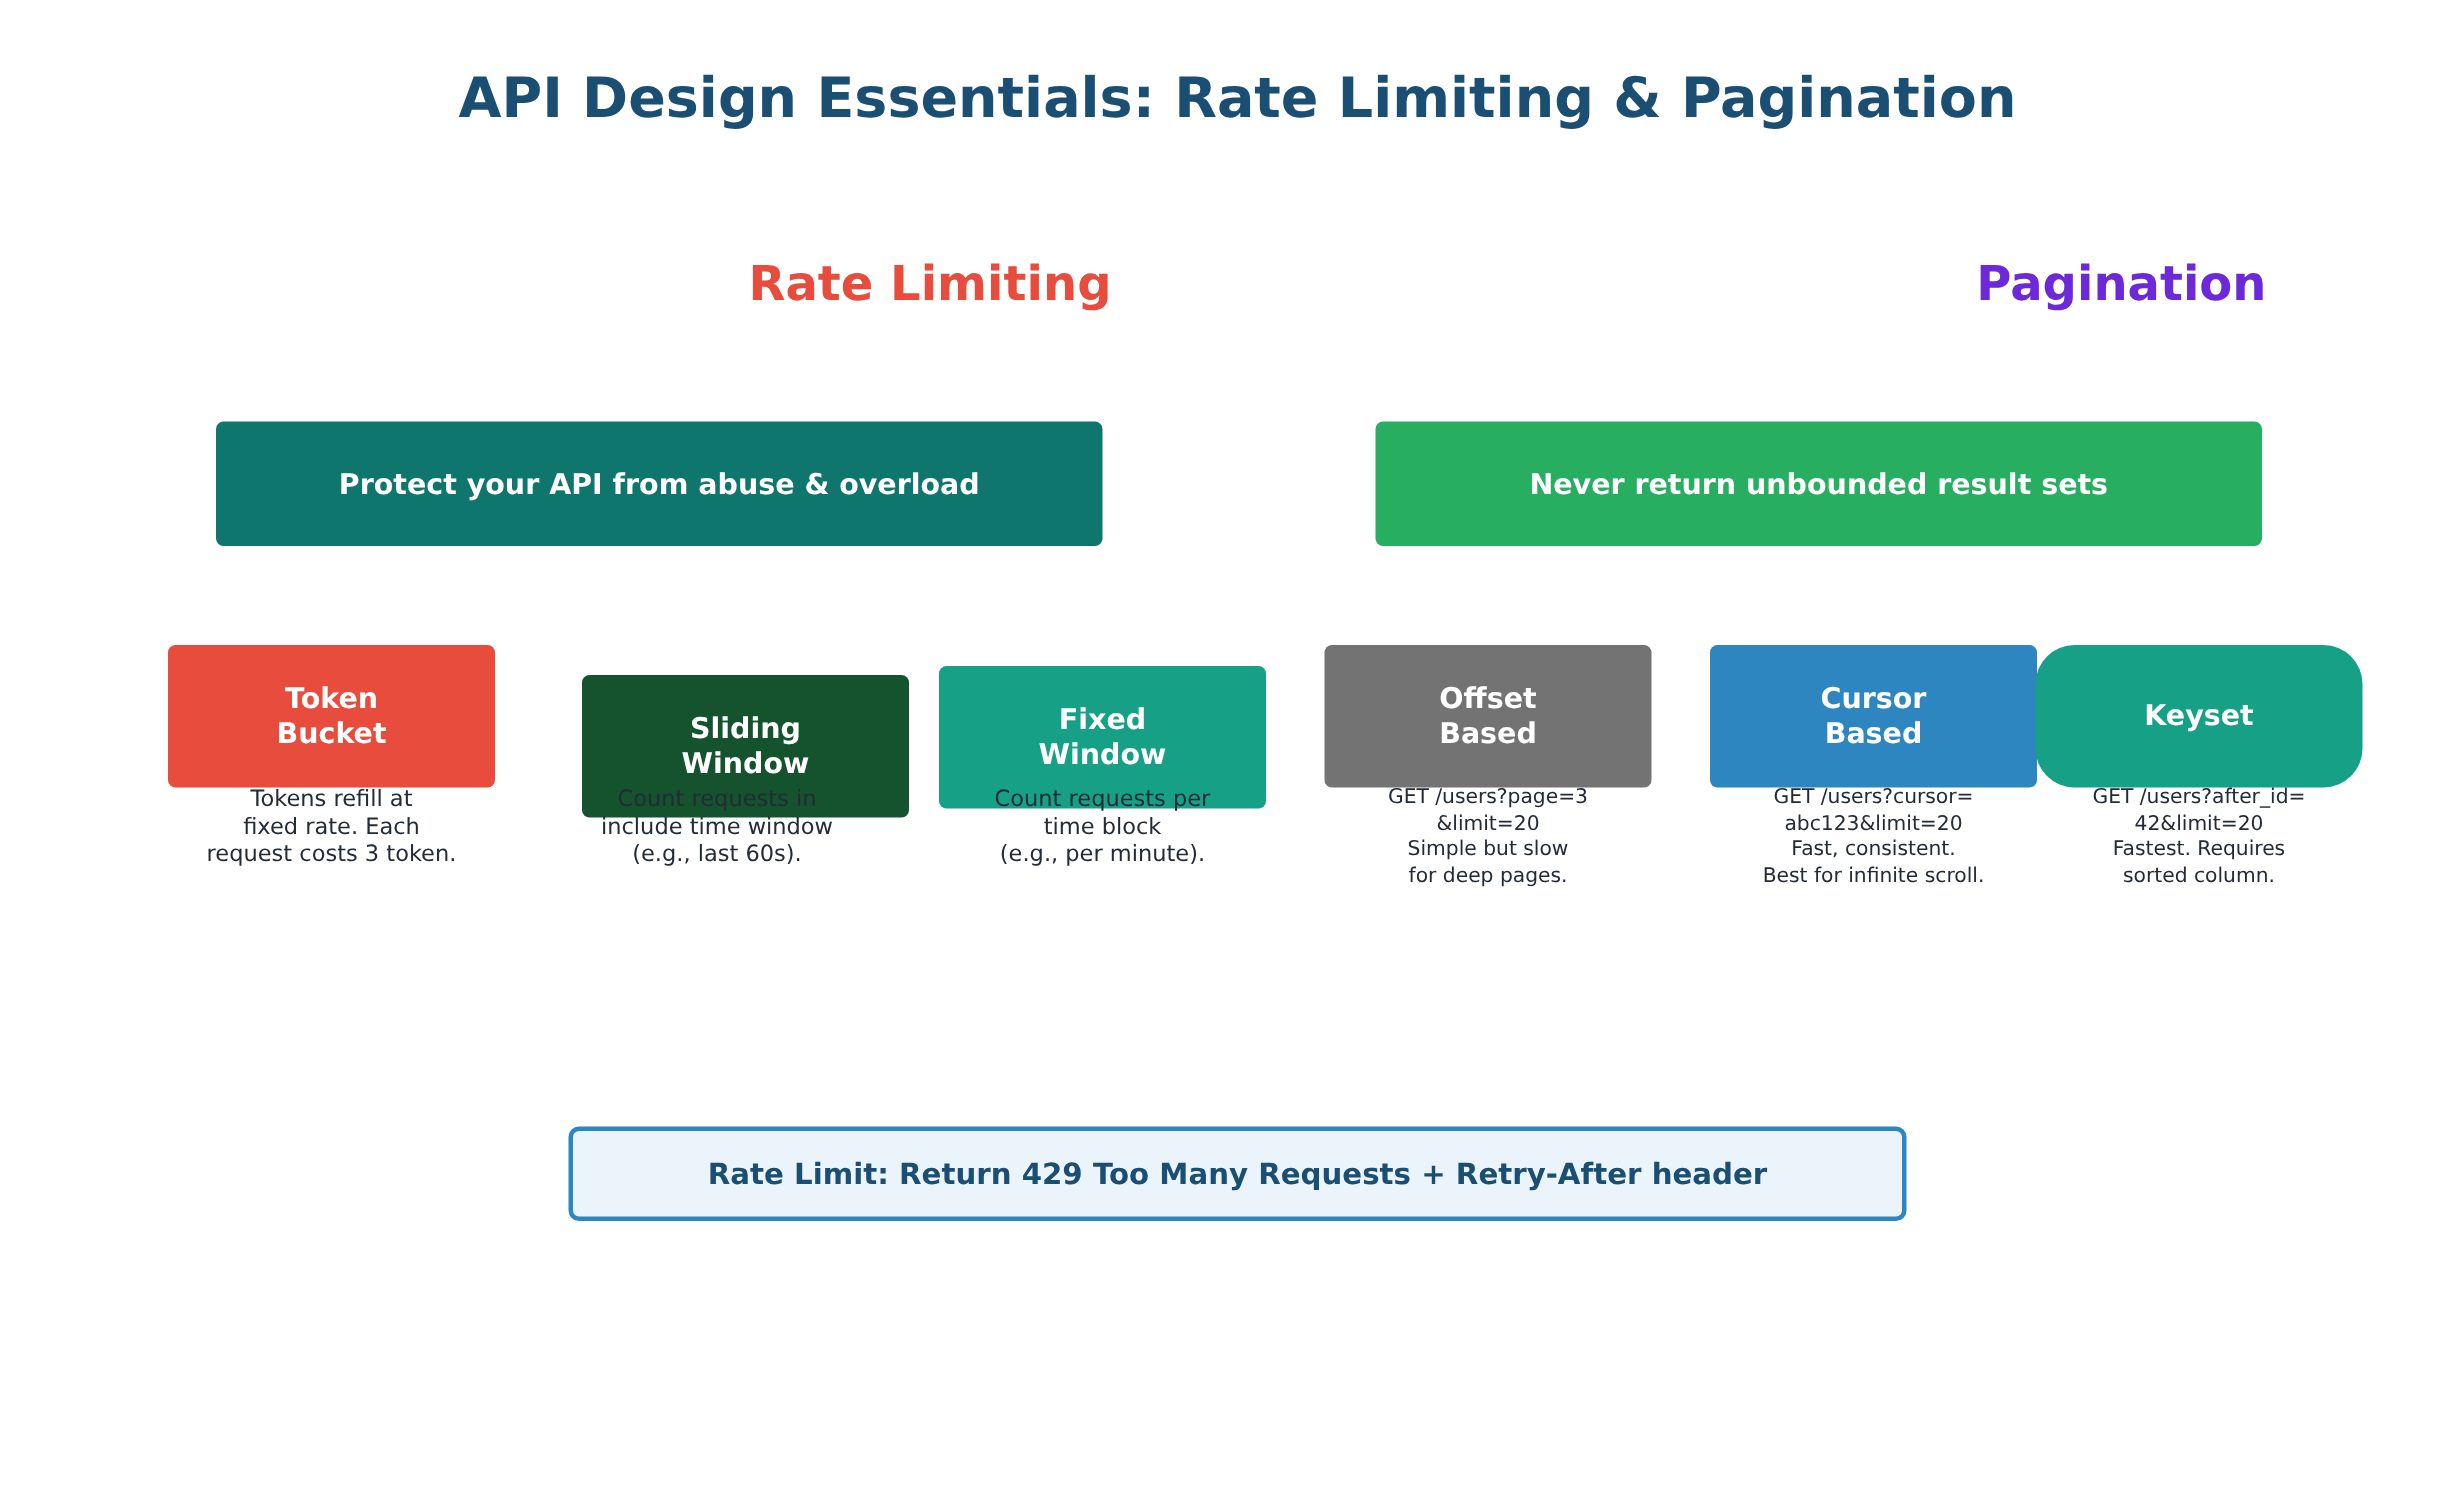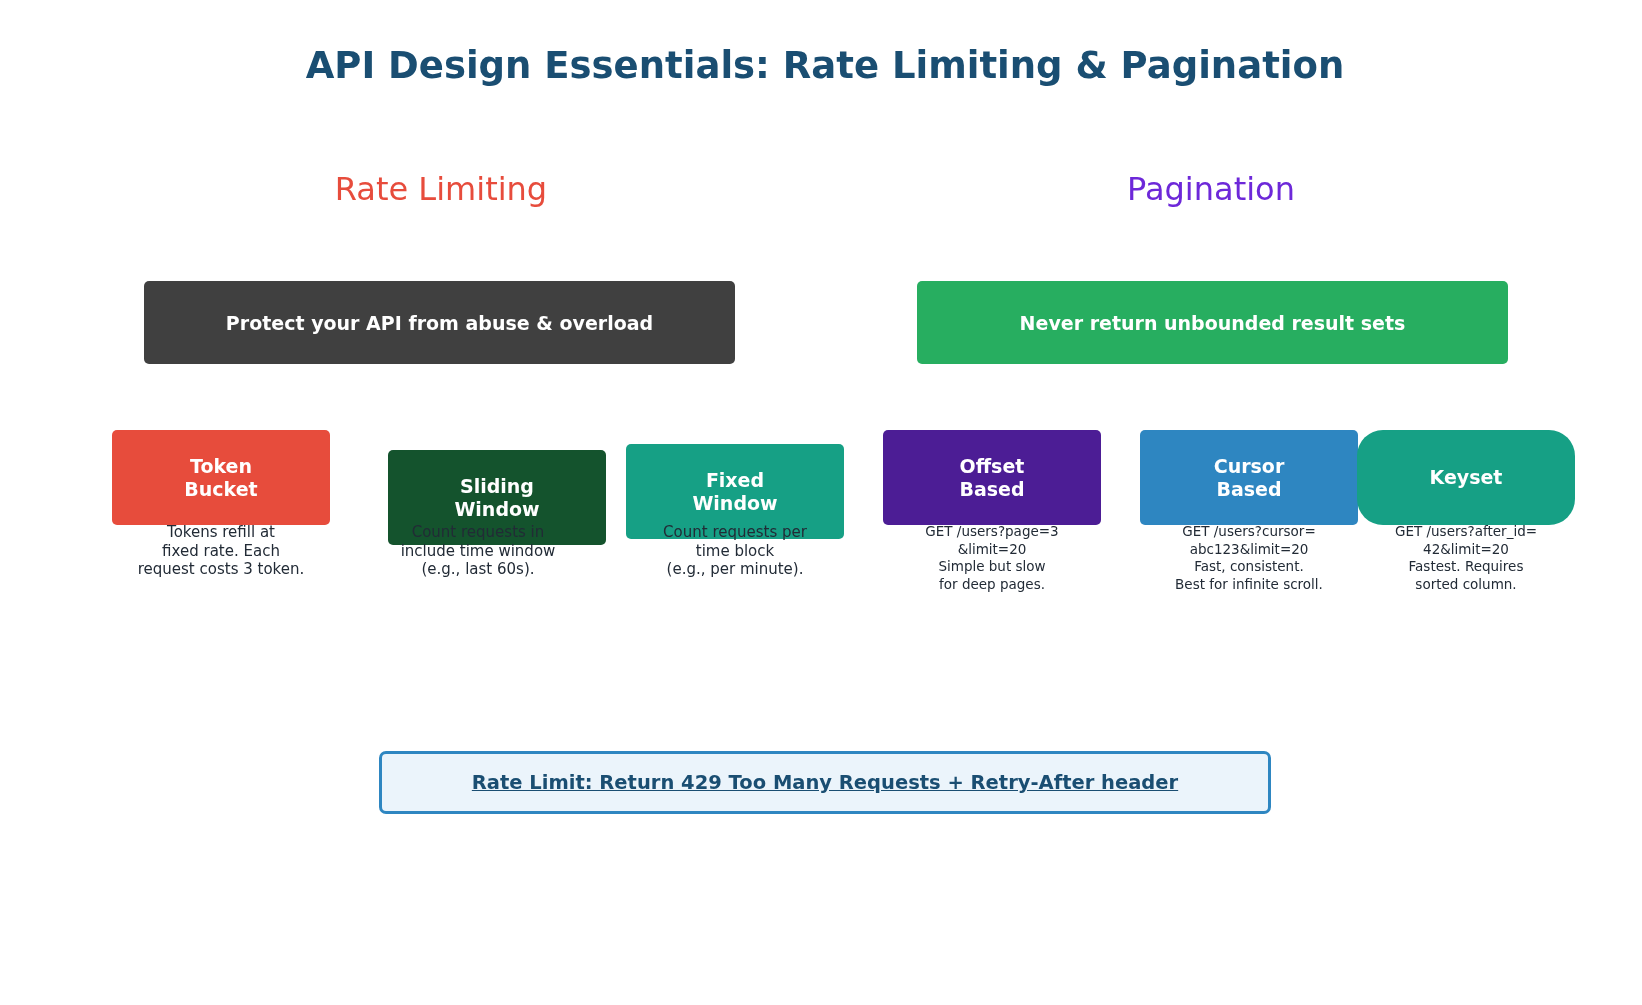--- a/index.html
+++ b/index.html
@@ -1,45 +1,45 @@
 <!DOCTYPE html>
 <html><head>
   <meta charset="utf-8">
   <style>
     html, body { margin: 0; padding: 0; background: #ffffff; }
     body { width: 1642px; height: 1005px; position: relative; overflow: hidden;
            font-family: "DejaVu Sans", sans-serif; }
     .abs { position: absolute; }
     .title { left: 0; width: 1650px; top: 44px; text-align: center;
              font-size: 37px; font-weight: bold; color: #1a4e72; }
-    .section-title { top: 170px; width: 600px; text-align: center;
-                     font-size: 32px; font-weight: normal; }
+    .section-title { top: 170px; width: 600px; text-align: right;
+                     font-size: 32px; font-weight: bold; }
     .banner { top: 281px; height: 83px; width: 591px; border-radius: 5px;
               display: flex; align-items: center; justify-content: center;
               color: #ffffff; font-weight: bold; font-size: 19px; }
     .algo { top: 430px; width: 218px; height: 95px; border-radius: 5px;
             display: flex; align-items: center; justify-content: center;
             text-align: center; color: #ffffff; font-weight: bold; font-size: 19px;
             line-height: 23px; white-space: pre-line; }
     .desc { top: 523px; width: 260px; text-align: center; color: #222b36;
             white-space: pre-line; }
     .desc.rl { font-size: 15px; line-height: 18.5px; }
     .desc.pg { font-size: 13.5px; line-height: 17.5px; }
     .footer-box { left: 379px; top: 751px; width: 886px; height: 57px;
                   border: 3.5px solid #2e86c1; border-radius: 7px; background: #ebf4fb;
                   display: flex; flex-direction: column; align-items: center; justify-content: center;
-                  color: #1a4e72; font-weight: bold; font-size: 19.5px; line-height: 25px; text-decoration: underline; }
+                  color: #1a4e72; font-weight: bold; font-size: 19.5px; line-height: 25px; }
   </style>
 </head>
 <body>
 
 <div class="abs title">API Design Essentials: Rate Limiting &amp; Pagination</div>
 
 <div class="abs section-title" style="left:141px; color:#e74c3c;">Rate Limiting</div>
-<div class="abs banner" style="left:144px; background:#404040;">
+<div class="abs banner" style="left:144px; background:#0f766e;">
   <span>Protect your API from abuse &amp; overload</span>
 </div>
 
 <div class="abs algo" style="left:112px; background:#e74c3c;">Token
 Bucket</div>
 <div class="abs desc rl" style="left:91px;">Tokens refill at
 fixed rate. Each
 request costs 3 token.</div>
 
 <div class="abs algo" style="left:388px; background:#14532d;margin-top:20px;">Sliding
@@ -52,21 +52,21 @@
 Window</div>
 <div class="abs desc rl" style="left:605px;">Count requests per
 time block
 (e.g., per minute).</div>
 
 <div class="abs section-title" style="left:911px; color:#6d28d9;">Pagination</div>
 <div class="abs banner" style="left:917px; background:#27ae60;">
   <span>Never return unbounded result sets</span>
 </div>
 
-<div class="abs algo" style="left:883px; background:#4c1d95;">Offset
+<div class="abs algo" style="left:883px; background:#737373;">Offset
 Based</div>
 <div class="abs desc pg" style="left:862px;">GET /users?page=3
 &amp;limit=20
 Simple but slow
 for deep pages.</div>
 
 <div class="abs algo" style="left:1140px; background:#2e86c1;">Cursor
 Based</div>
 <div class="abs desc pg" style="left:1119px;">GET /users?cursor=
 abc123&amp;limit=20

